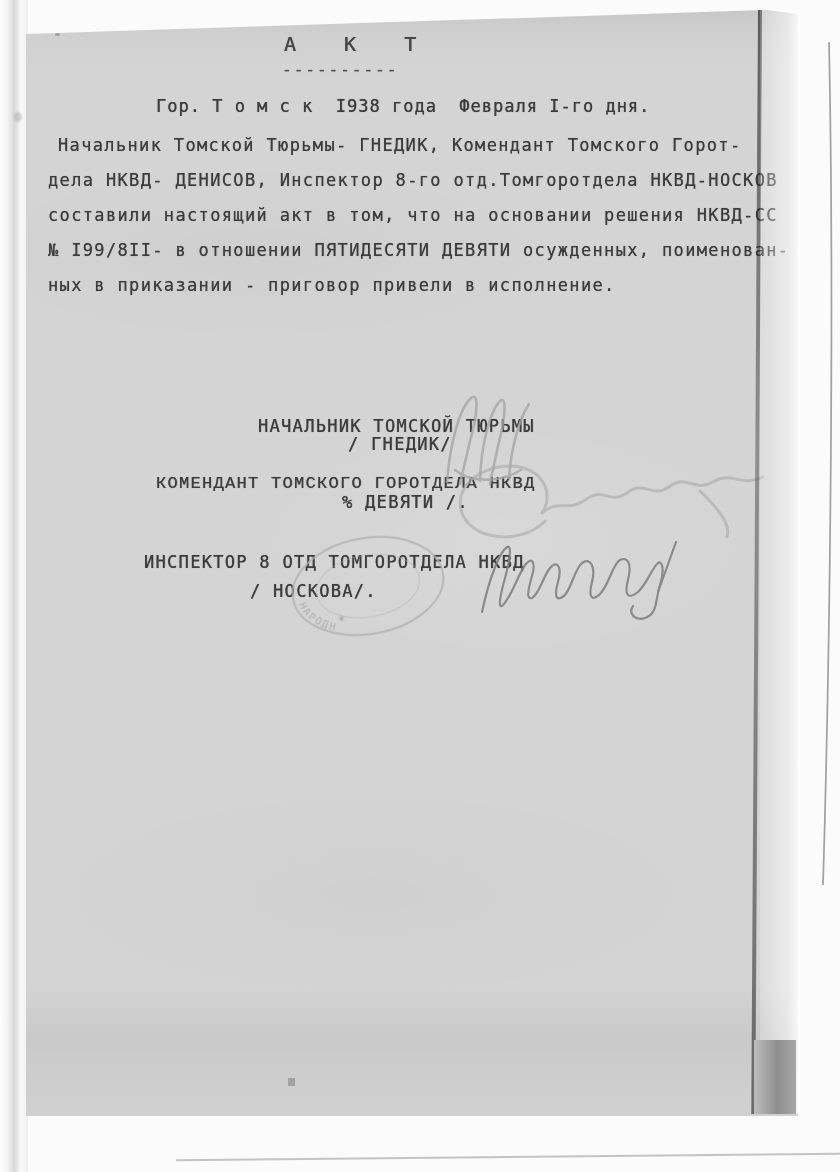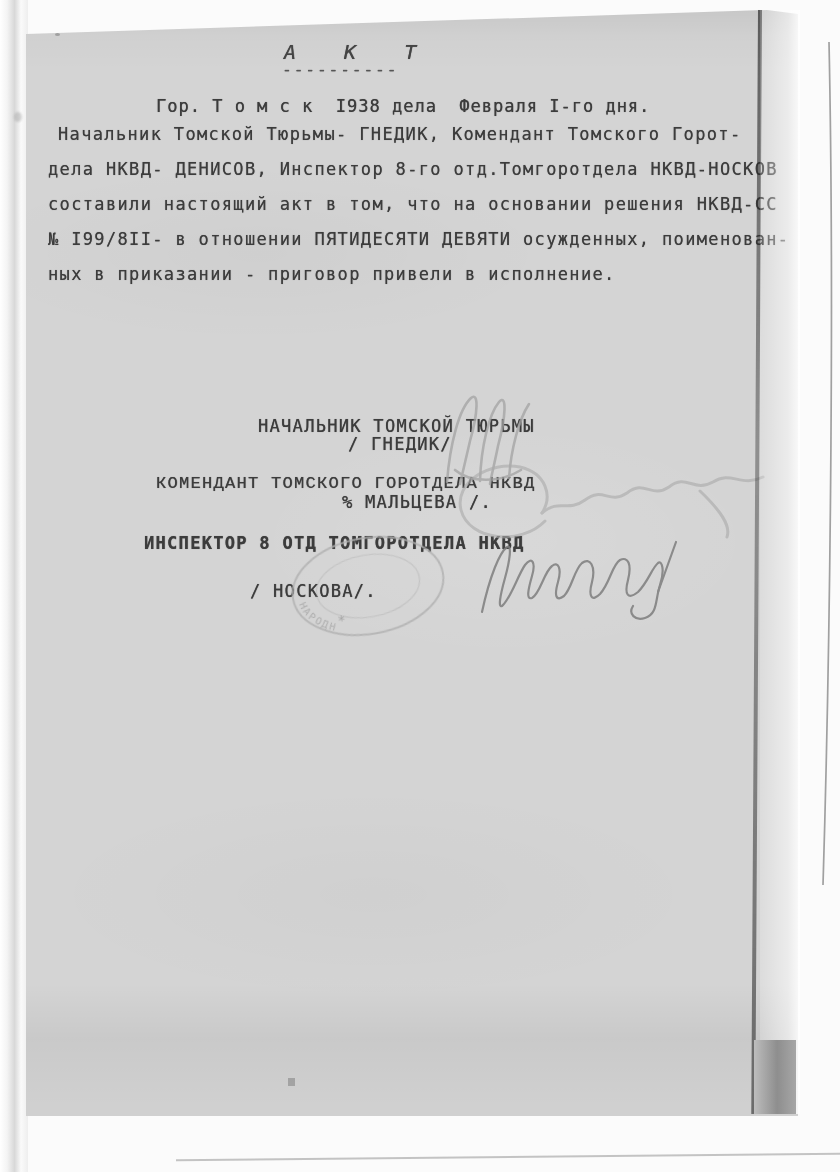--- a/index.html
+++ b/index.html
@@ -23,33 +23,33 @@
       radial-gradient(260px 120px at 62% 48%,rgba(255,255,255,.10),rgba(255,255,255,0)),
       radial-gradient(340px 110px at 45% 80%,rgba(0,0,0,.02),rgba(0,0,0,0)),
       #d4d4d4;
     clip-path:polygon(0 24px,96% 0,100% 4px,100% 100%,0 100%);
   }
   .typed{
     position:absolute;color:#3c3c3c;
     font-size:17px;letter-spacing:1.3px;white-space:pre;
     text-shadow:0 0 .7px rgba(70,70,70,.85), .4px .4px .4px rgba(90,90,90,.4);
   }
-  .title{left:258px;top:30px;font-size:20px;letter-spacing:18px;color:#444;font-style:italic;}
+  .title{left:258px;top:22px;font-size:20px;letter-spacing:18px;color:#444;}
   .title-dash{left:256px;top:50px;font-size:16px;letter-spacing:2px;color:#555;}
   .dateline{left:130px;top:86px;letter-spacing:1.0px;}
-  .body-par{position:absolute;left:22px;top:114px;width:760px;}
+  .body-par{position:absolute;left:22px;top:125px;width:760px;}
   .bline{position:relative;height:35px;color:#3c3c3c;font-size:17px;letter-spacing:1.35px;white-space:pre;
          text-shadow:0 0 .7px rgba(70,70,70,.85);}
   .bline.indent{padding-left:10px;}
   
   .s1r{left:232px;top:406px;}
   .s1n{left:322px;top:424px;}
   .s2r{left:130px;top:464px;font-family:Liberation Mono, monospace;}
   .s2n{left:316px;top:482px;}
-  .s3r{left:118px;top:523px;font-weight:bold;}
+  .s3r{left:118px;top:542px;}
   .s3n{left:224px;top:571px;}
   
   .crease{
     position:absolute;left:758px;top:10px;width:4px;height:1104px;
     background:linear-gradient(180deg,rgba(30,30,30,.65),rgba(60,60,60,.45) 40%,rgba(40,40,40,.6));
     filter:blur(.6px);transform:rotate(.35deg);transform-origin:top;
   }
   .after-fold{
     position:absolute;left:760px;top:10px;width:40px;height:1104px;
     background:linear-gradient(90deg,rgba(255,255,255,.18),rgba(255,255,255,.55) 70%,rgba(255,255,255,.9));
@@ -71,34 +71,34 @@
   .stampg{filter:blur(.6px);}
 </style>
 </head>
 <body>
 
 <div class="left-curl"></div>
 
 <div class="page">
   <div class="typed title">А К Т</div>
   <div class="typed title-dash">----------</div>
-  <div class="typed dateline">Гор. Т о м с к  I938 дела  Февраля I-го дня.</div>
+  <div class="typed dateline">Гор. Т о м с к  I938 года  Февраля I-го дня.</div>
 
   <div class="body-par">
     <div class="bline indent">Начальник Томской Тюрьмы- ГНЕДИК, Комендант Томского Горот-</div>
     <div class="bline">дела НКВД- ДЕНИСОВ, Инспектор 8-го отд.Томгоротдела НКВД-НОСКОВ</div>
     <div class="bline">составили настоящий акт в том, что на основании решения НКВД-СС</div>
     <div class="bline">№ I99/8II- в отношении ПЯТИДЕСЯТИ ДЕВЯТИ осужденных, поименован-</div>
     <div class="bline">ных в приказании - приговор привели в исполнение.</div>
   </div>
 
   <div class="typed s1r">НАЧАЛЬНИК ТОМСКОЙ ТЮРЬМЫ</div>
   <div class="typed s1n">/ ГНЕДИК/</div>
   <div class="typed s2r">КОМЕНДАНТ ТОМСКОГО ГОРОТДЕЛА НКВД</div>
-  <div class="typed s2n">% МАЛЬЦЕВА /.</div>
+  <div class="typed s2n">% ДЕВЯТИ /.</div>
   <div class="typed s3r">ИНСПЕКТОР 8 ОТД ТОМГОРОТДЕЛА НКВД</div>
   <div class="typed s3n">/ НОСКОВА/.</div>
 </div>
 
 <svg class="overlay" width="840" height="1172" viewBox="0 0 840 1172">
 
   <g class="stampg" stroke="#b0b0b0" fill="none" opacity="0.8" transform="rotate(-10 368 586)">
     <ellipse cx="368" cy="586" rx="76" ry="48" stroke-width="2"></ellipse>
     <ellipse cx="368" cy="586" rx="52" ry="31" stroke-width="1.2" opacity="0.6"></ellipse>
     <path id="stamp-arc" d="M297,592 A72,44 0 0 0 376,632" stroke="none"></path>

